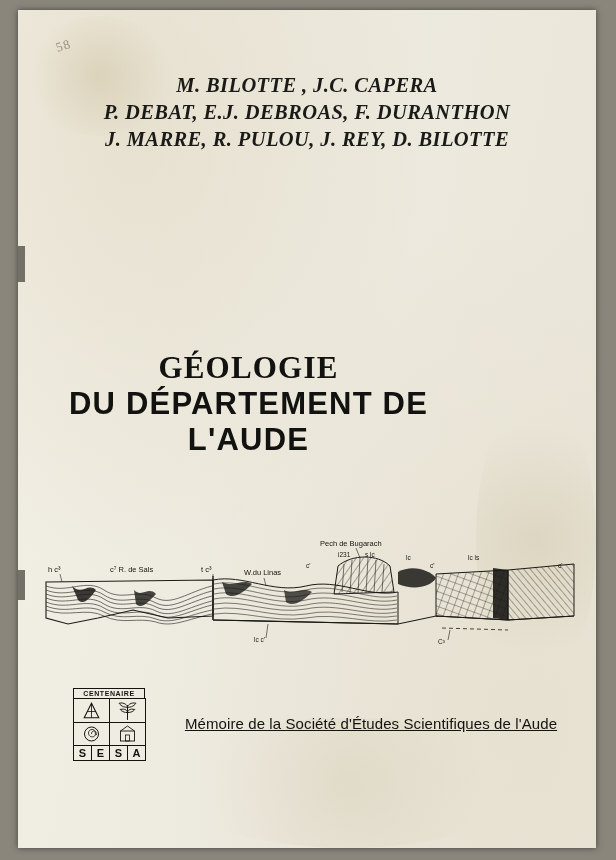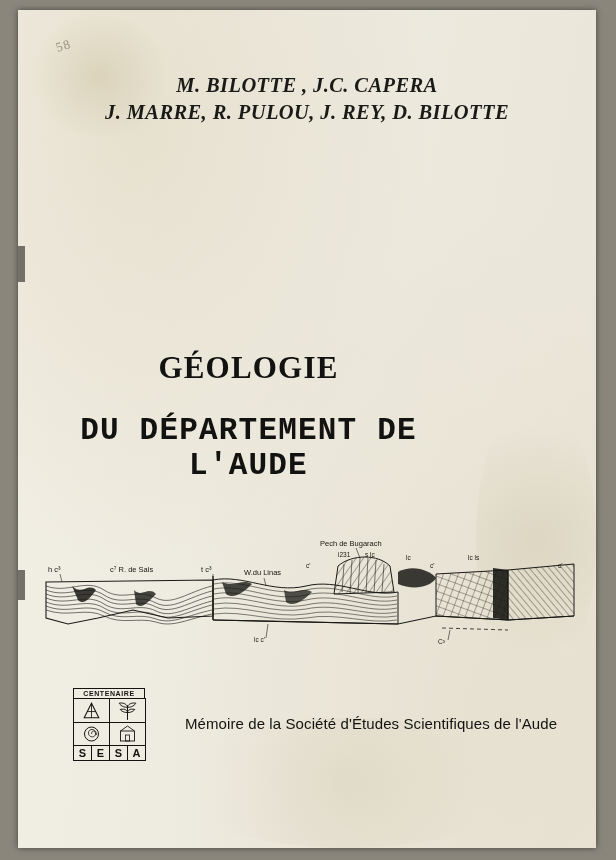--- a/index.html
+++ b/index.html
@@ -97,26 +97,25 @@
     text-align: center;
   }
   .title-main {
     font-family: "Liberation Serif", serif;
     font-weight: bold;
     font-size: 31px;
     letter-spacing: 1.2px;
     color: #121210;
   }
   .title-sub {
-    font-family: Liberation Mono, monospace;
+    font-family: Liberation Sans, sans-serif;
     font-weight: bold;
     font-size: 31px;
     letter-spacing: 1.2px;
     color: #121210;
-    margin-top: 27px;
   }
 
   
   .figure {
     position: absolute;
     left: 20px;
     top: 510px;
     width: 545px;
     height: 150px;
   }
@@ -203,20 +202,21 @@
     font-size: 15px;
     color: #131310;
     letter-spacing: 0.3px;
   }
   .imprint .line1 {
     font-family: "Liberation Sans", sans-serif;
     font-size: 15px;
     color: #131310;
     margin-top: 5px;
     letter-spacing: 0.1px;
+    text-decoration: underline;
   }
   .imprint .line2 {
     font-family: "Liberation Sans", sans-serif;
     font-size: 15px;
     color: #131310;
     margin-top: 3px;
     letter-spacing: 0.1px;
   }
 </style>
 </head>
@@ -229,20 +229,21 @@
     <div class="blotch b2"></div>
     <div class="blotch b3"></div>
 
     <div class="edge-mark em1"></div>
     <div class="edge-mark em2"></div>
 
     <div class="scribble">58</div>
 
     <div class="authors">
       <div class="line">M. BILOTTE , J.C. CAPERA</div>
+      <div class="line">P. DEBAT, E.J. DEBROAS, F. DURANTHON</div>
       <div class="line">J. MARRE, R. PULOU, J. REY, D. BILOTTE</div>
     </div>
 
     <div class="title-block">
       <div class="title-main">GÉOLOGIE</div>
       <div class="title-sub">DU DÉPARTEMENT DE L'AUDE</div>
     </div>
 
     <div class="figure">
       <svg width="545" height="150" viewBox="0 0 545 150">

